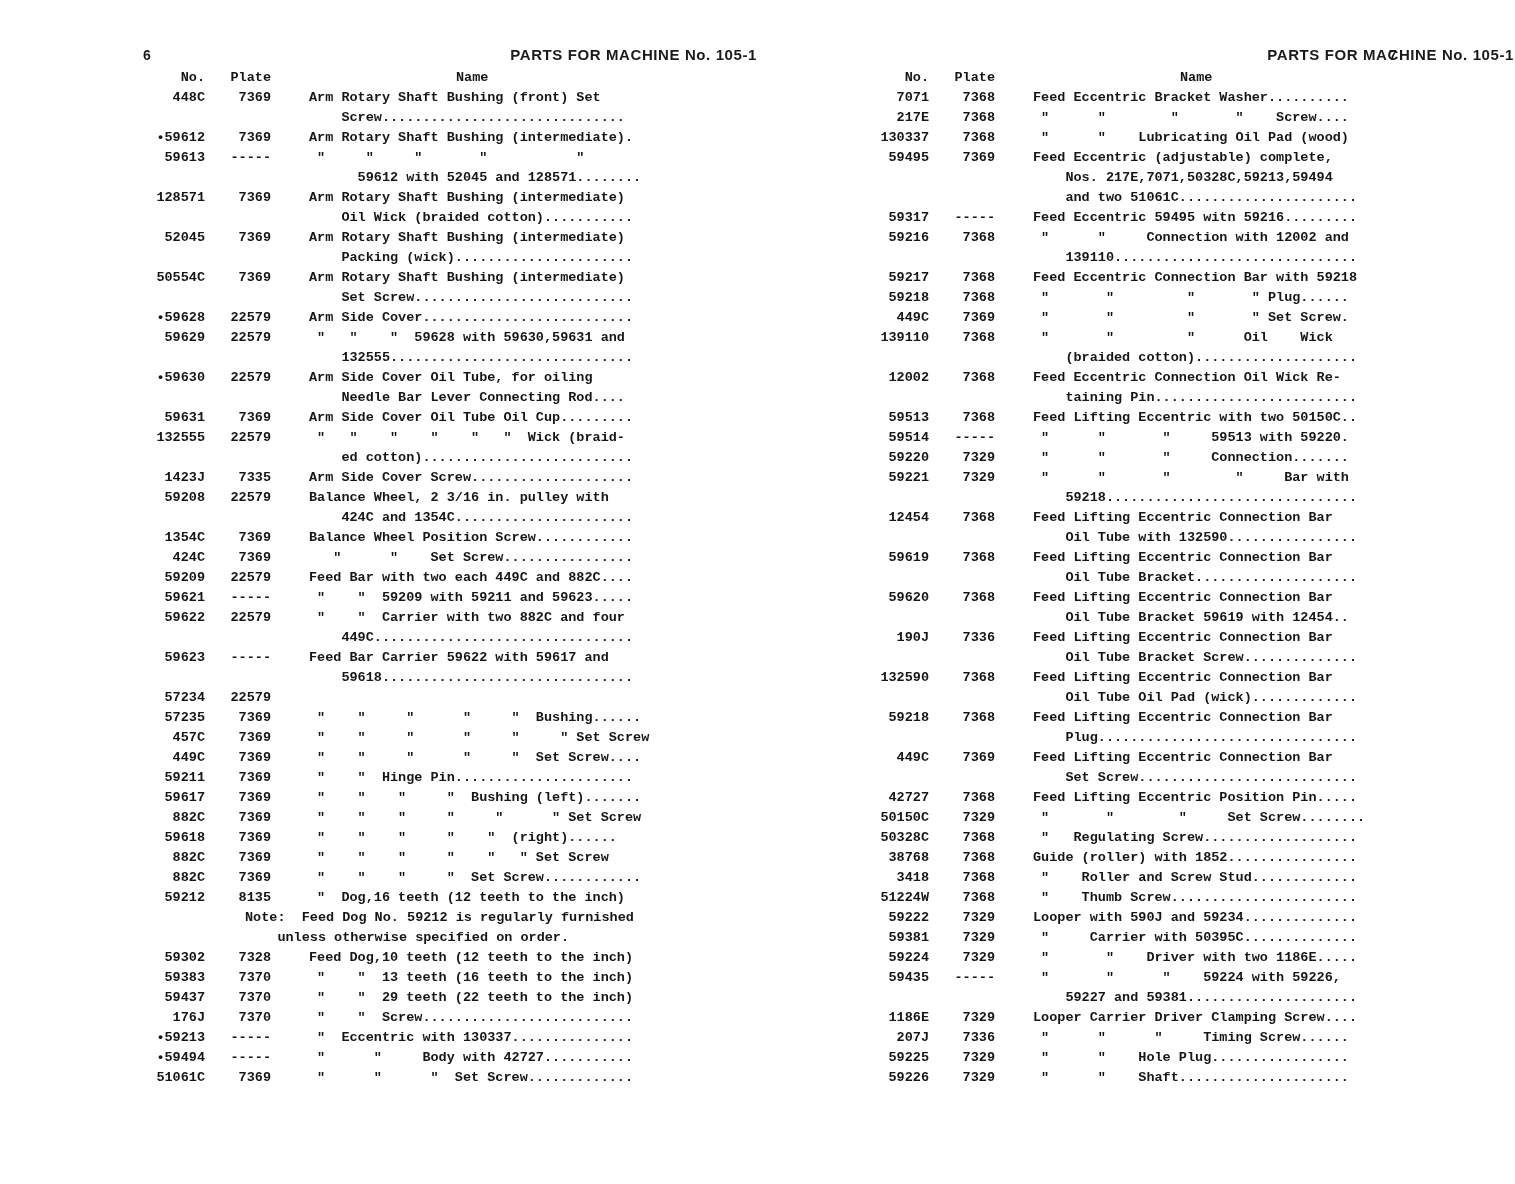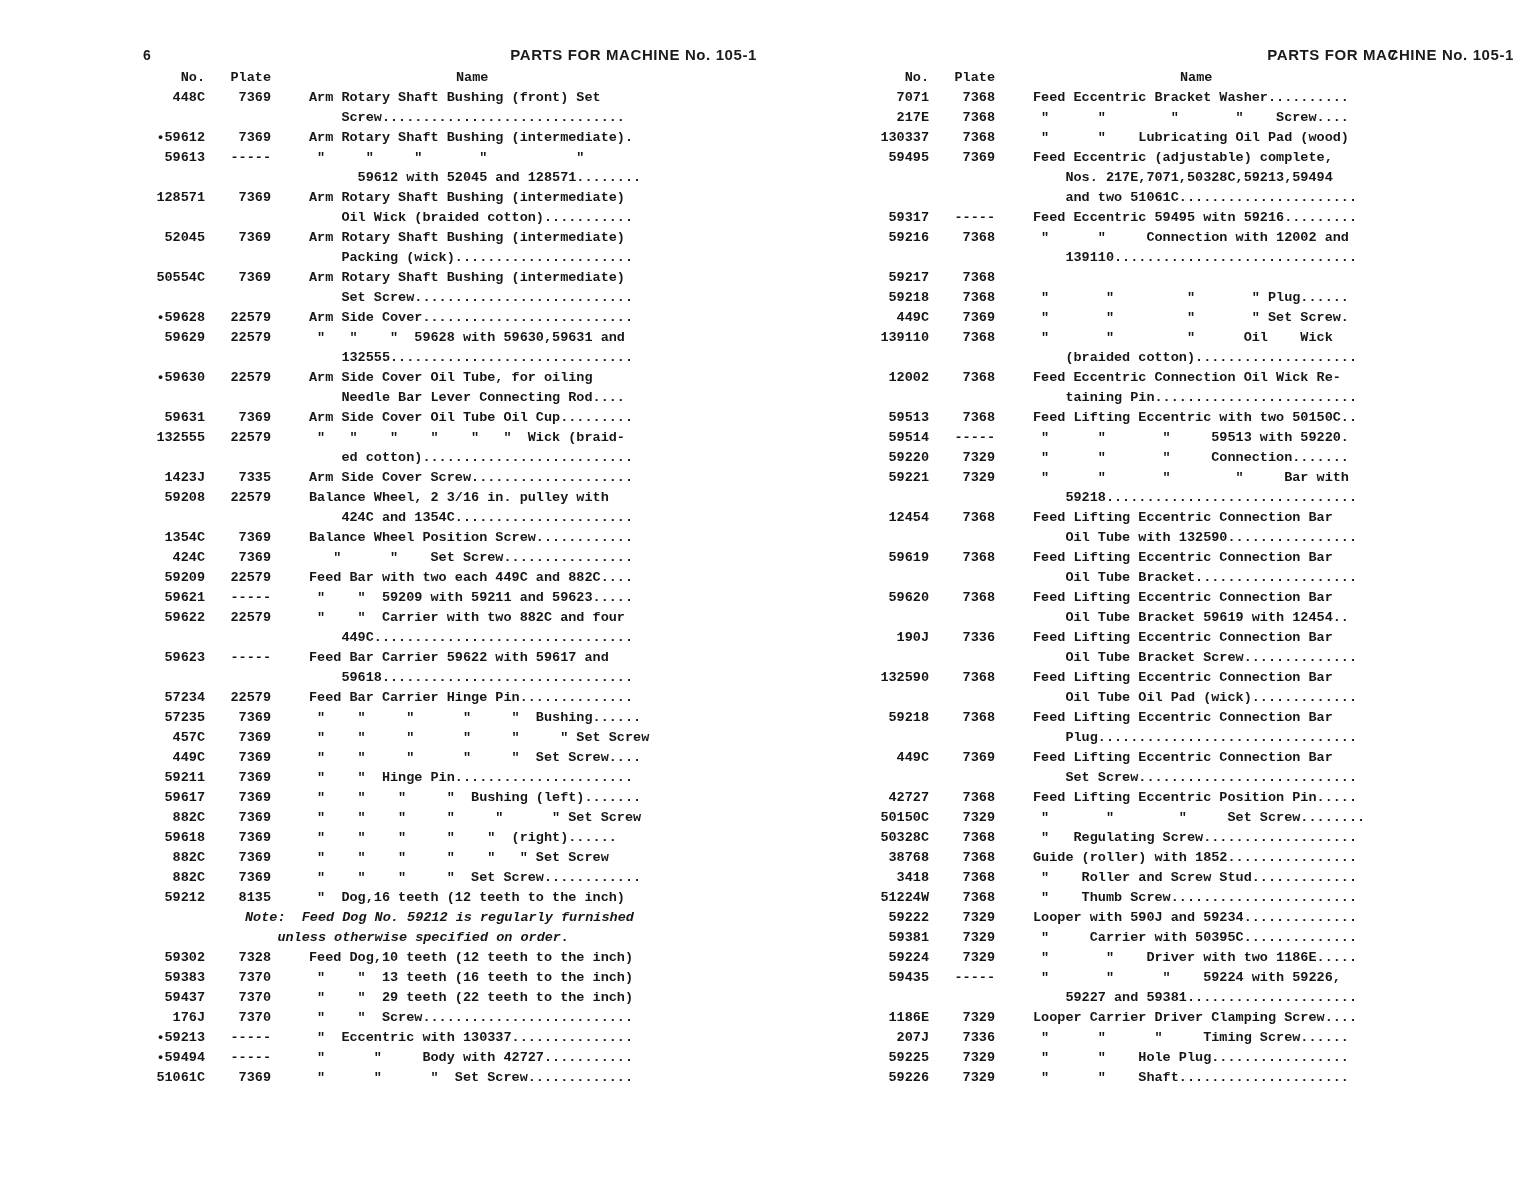--- a/index.html
+++ b/index.html
@@ -80,21 +80,20 @@
     padding-left: 185px;
     white-space: pre;
   }
   .prow {
     display: flex;
     align-items: flex-start;
   }
   .note-text {
     padding-left: 112px;
     white-space: pre;
-    font-style: italic;
   }
 </style>
 </head>
 <body>
 
 <div class="sheet">
 
   <div class="page page--left">
     <div class="page-header">
       <span class="page-num">6</span>
@@ -209,21 +208,20 @@
           </div>
           <div class="prow">
             <span class="cell-no">59623</span>
             <span class="cell-plate">-----</span>
             <span class="cell-name">Feed Bar Carrier 59622 with 59617 and
     59618...............................</span>
           </div>
           <div class="prow">
             <span class="cell-no">57234</span>
             <span class="cell-plate">22579</span>
-            <span class="cell-name">Feed Bar Carrier Hinge Pin..............</span>
           </div>
           <div class="prow">
             <span class="cell-no">57235</span>
             <span class="cell-plate">7369</span>
             <span class="cell-name"> "    "     "      "     "  Bushing......</span>
           </div>
           <div class="prow">
             <span class="cell-no">457C</span>
             <span class="cell-plate">7369</span>
             <span class="cell-name"> "    "     "      "     "     " Set Screw</span>
@@ -352,20 +350,21 @@
           </div>
           <div class="prow">
             <span class="cell-no">59216</span>
             <span class="cell-plate">7368</span>
             <span class="cell-name"> "      "     Connection with 12002 and
     139110..............................</span>
           </div>
           <div class="prow">
             <span class="cell-no">59217</span>
             <span class="cell-plate">7368</span>
+            <span class="cell-name">Feed Eccentric Connection Bar with 59218</span>
           </div>
           <div class="prow">
             <span class="cell-no">59218</span>
             <span class="cell-plate">7368</span>
             <span class="cell-name"> "       "         "       " Plug......</span>
           </div>
           <div class="prow">
             <span class="cell-no">449C</span>
             <span class="cell-plate">7369</span>
             <span class="cell-name"> "       "         "       " Set Screw.</span>

